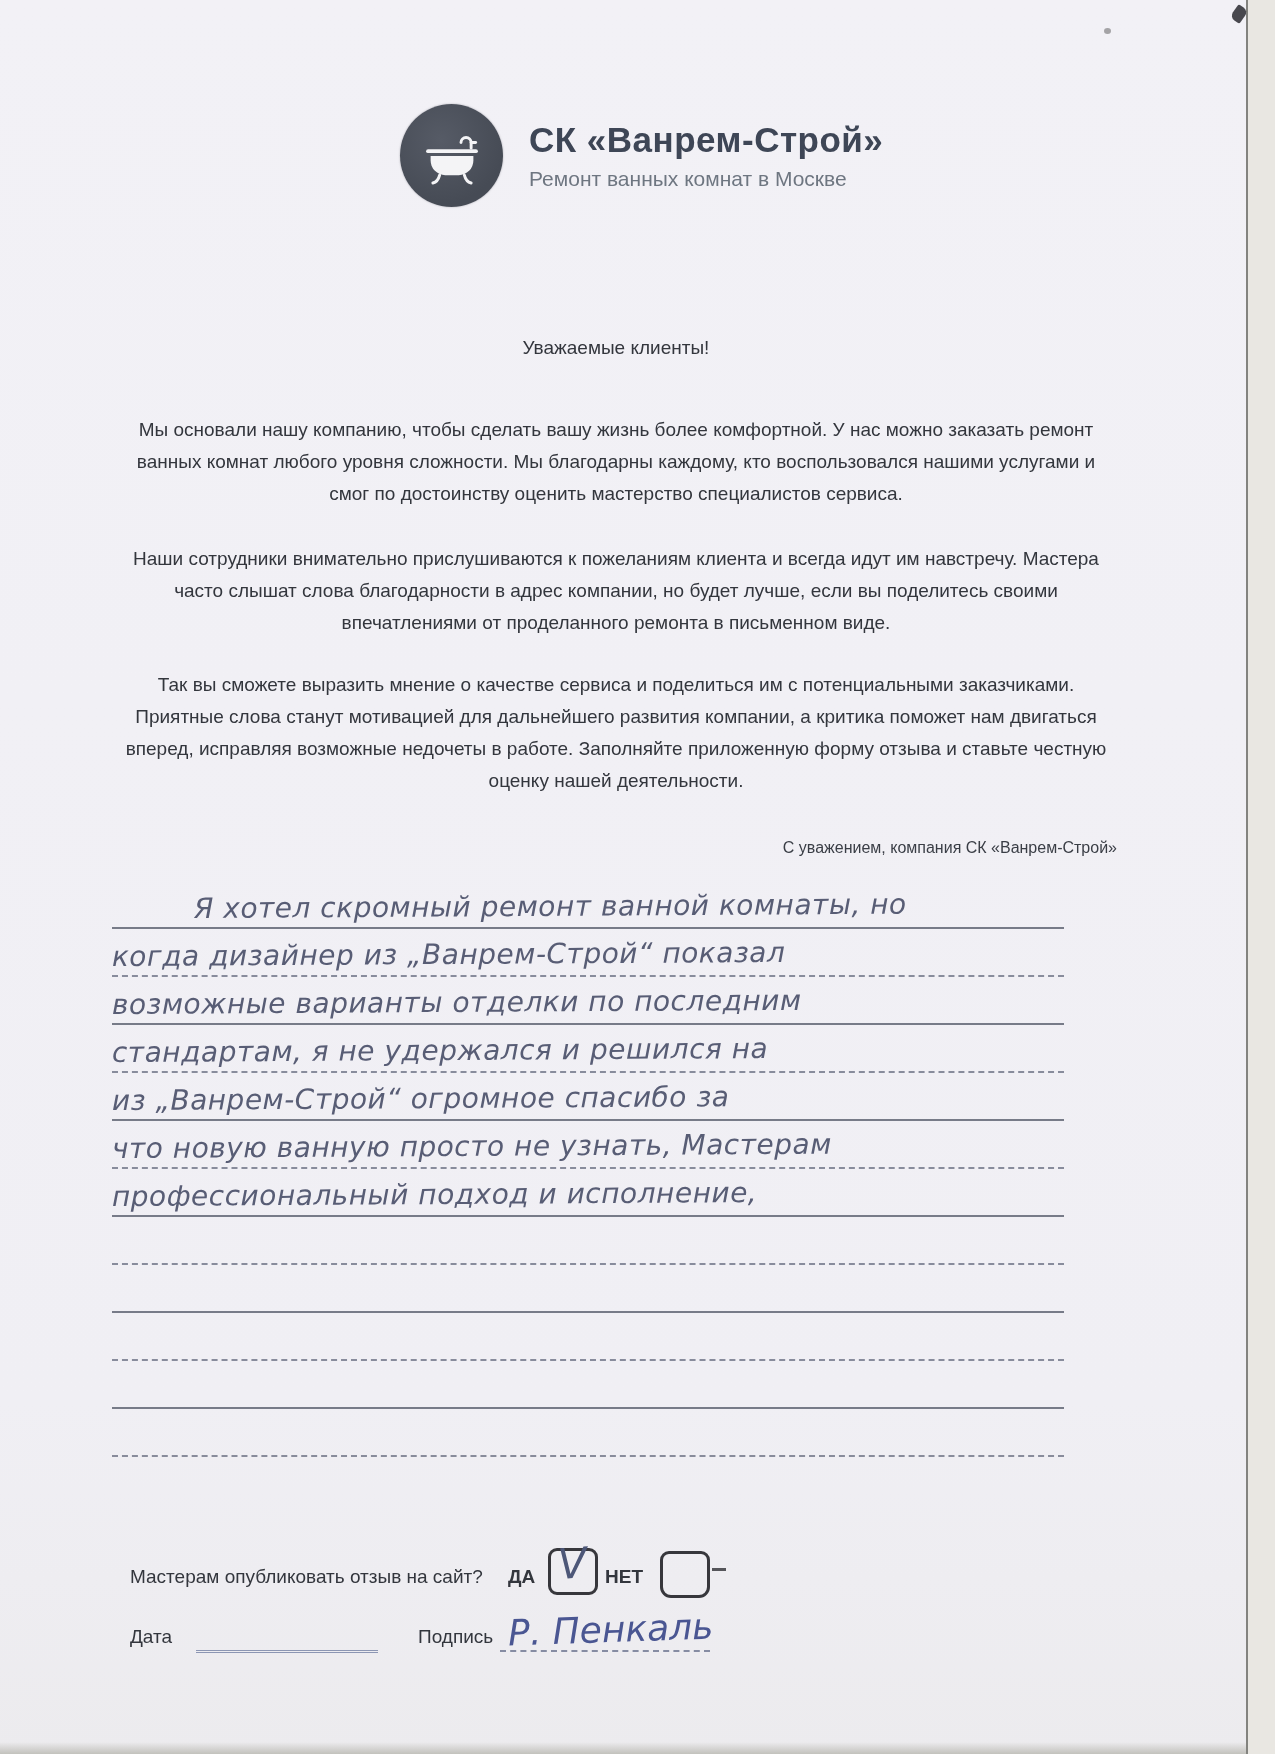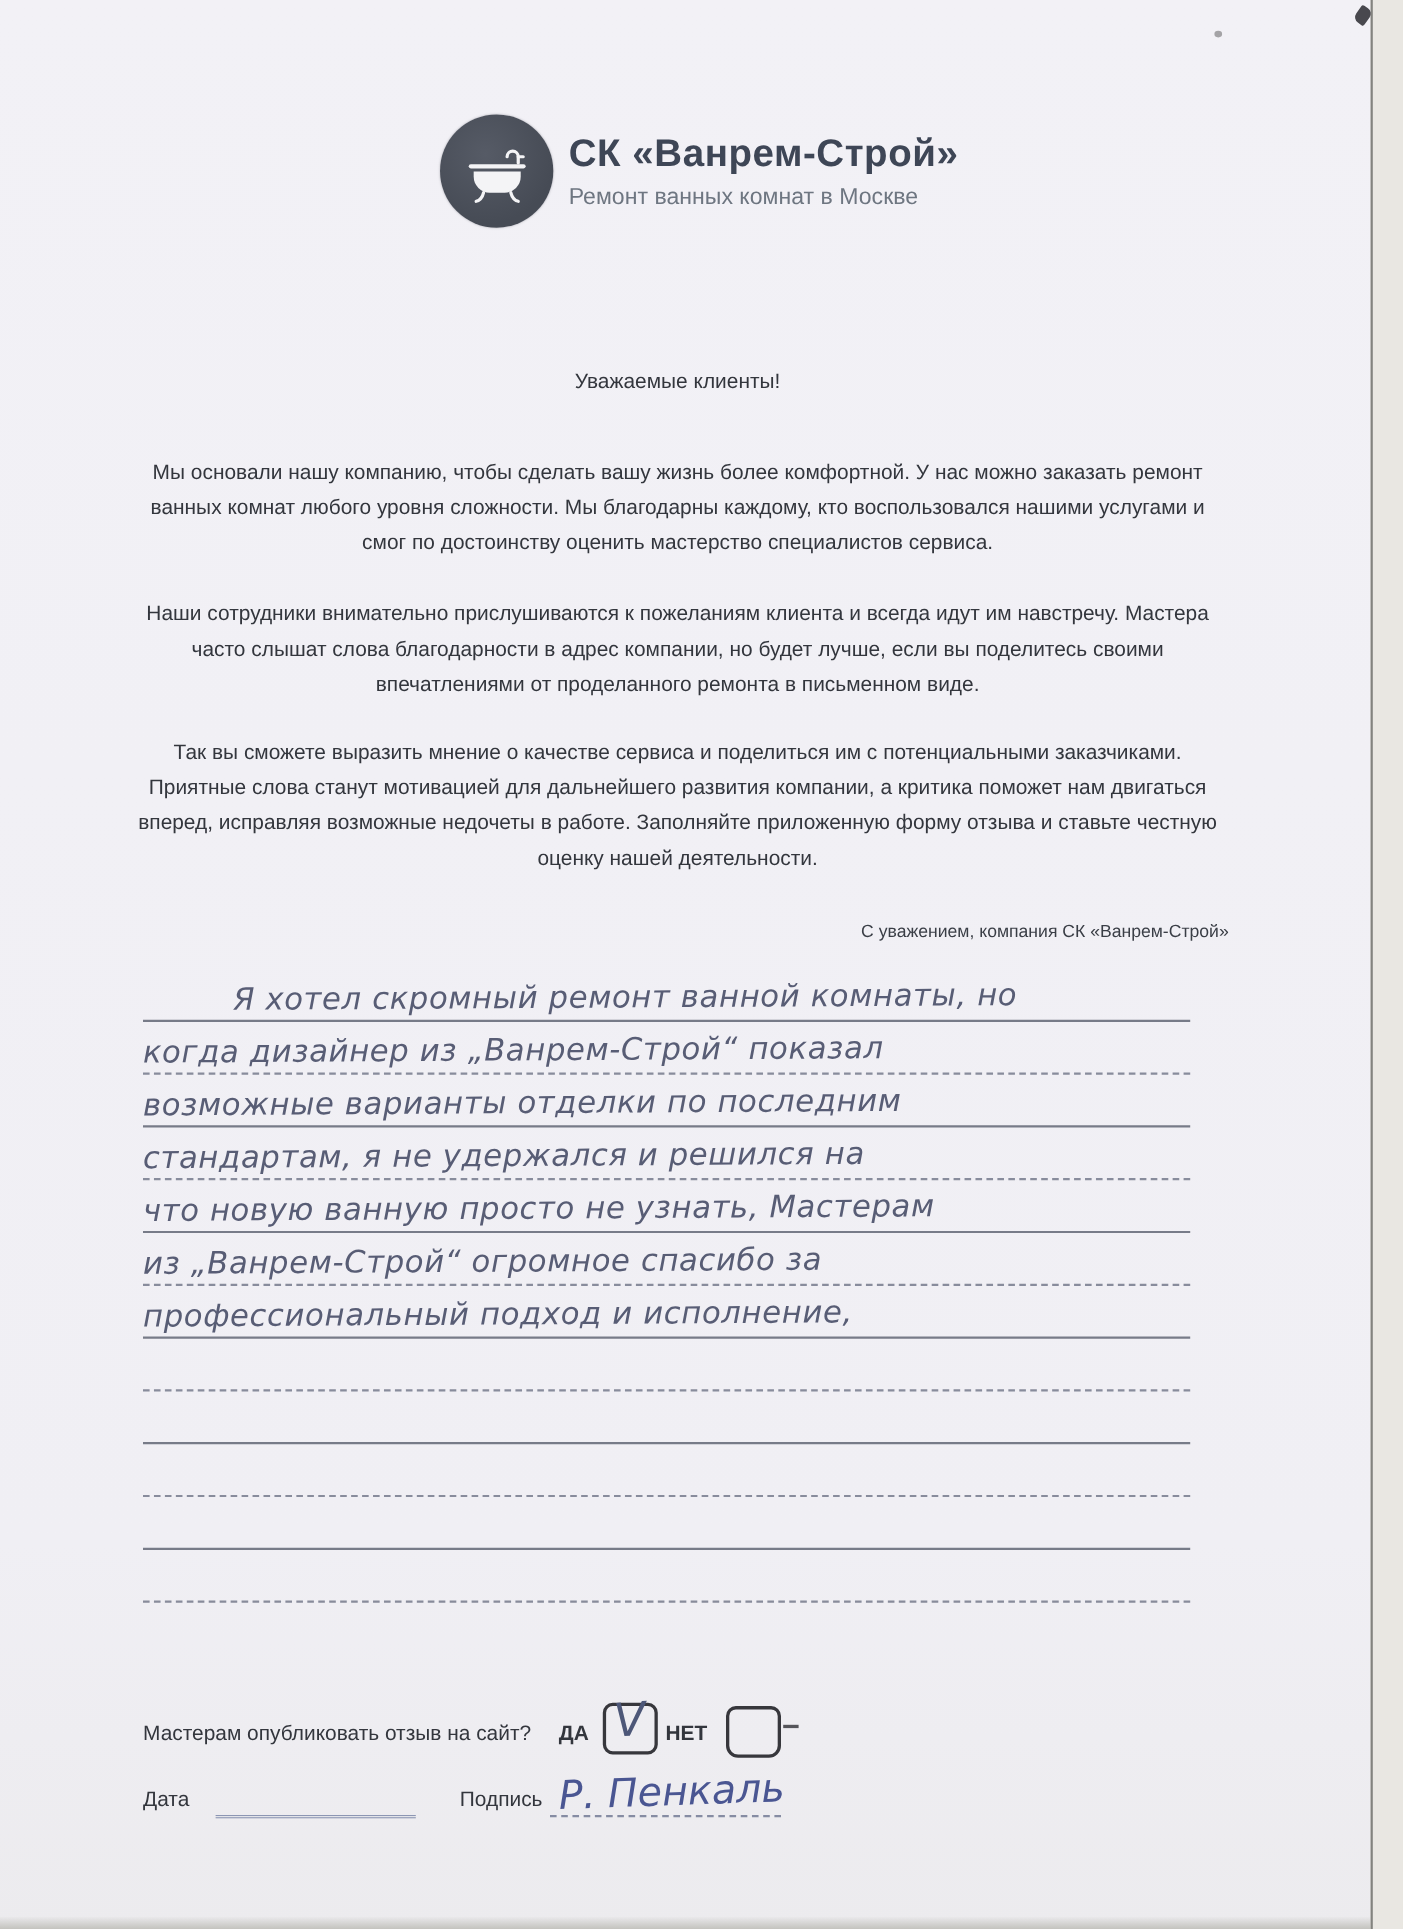--- a/index.html
+++ b/index.html
@@ -19,21 +19,21 @@
   .bottom-shadow {
     position:absolute; left:0; bottom:0; width:1246px; height:12px;
     background:linear-gradient(180deg, rgba(200,200,190,0) 0%, rgba(160,160,148,.55) 100%);
   }
   .speck-a { position:absolute; left:1233px; top:6px; width:12px; height:16px;
     background:#2a2a30; transform:rotate(35deg); border-radius:2px 6px 2px 6px; opacity:.85; }
   .speck-b { position:absolute; left:1104px; top:28px; width:7px; height:6px;
     background:#555; border-radius:50%; opacity:.5; }
 
   
-  .brand { position:absolute; left:400px; top:104px; display:flex; align-items:center; gap:14px; }
+  .brand { position:absolute; left:400px; top:104px; display:flex; align-items:center; gap:26px; }
   .logo-circle {
     width:103px; height:103px; border-radius:50%;
     background:radial-gradient(circle at 40% 35%, #565b66, #464b55 70%);
     display:flex; align-items:center; justify-content:center;
     box-shadow:0 0 2px rgba(60,60,70,.4);
   }
   .logo-circle svg { width:72px; height:72px; }
   .brand-name { font-size:35px; font-weight:bold; color:#3e4656; letter-spacing:.5px; }
   .brand-tagline { font-size:21px; color:#6e7681; margin-top:7px; }
 
@@ -41,21 +41,21 @@
   .centered-block { position:absolute; left:115px; width:1002px; text-align:center; color:#33363d; }
   .title { top:283px; font-size:29px; font-weight:bold; color:#2e3138; }
   .greeting { top:337px; font-size:19px; }
   .para { font-size:19px; line-height:32px; }
   .p1 { top:414px; }
   .p2 { top:543px; }
   .p3 { top:669px; }
   .signoff { top:839px; font-size:16px; color:#3a3e46;text-align:right; }
 
   
-  .review-lines { position:absolute; left:130px; top:881px; width:952px;text-decoration:underline; }
+  .review-lines { position:absolute; left:112px; top:881px; width:952px;text-decoration:underline; }
   .ruled-line {
     height:46px; position:relative;
     border-bottom:2px solid rgba(72,78,94,.72);
   }
   .ruled-line:nth-child(2n) { border-bottom-style:dashed; border-bottom-color:rgba(66,74,96,.6); }
   .hw {
     font-family:"DejaVu Sans", sans-serif; font-style:italic;
     color:#585d75; font-size:28px; letter-spacing:.5px;
     position:absolute; left:0; bottom:2px; white-space:nowrap;
     transform:rotate(-.35deg); transform-origin:left bottom;
@@ -130,24 +130,24 @@
       <div class="ruled-line">
         <span class="hw">когда дизайнер из „Ванрем-Строй“ показал</span>
       </div>
       <div class="ruled-line">
         <span class="hw">возможные варианты отделки по последним</span>
       </div>
       <div class="ruled-line">
         <span class="hw">стандартам, я не удержался и решился на</span>
       </div>
       <div class="ruled-line">
-        <span class="hw">что новую ванную просто не узнать, Мастерам</span>
+        <span class="hw">из „Ванрем-Строй“ огромное спасибо за</span>
       </div>
       <div class="ruled-line">
-        <span class="hw">из „Ванрем-Строй“ огромное спасибо за</span>
+        <span class="hw">что новую ванную просто не узнать, Мастерам</span>
       </div>
       <div class="ruled-line">
         <span class="hw">профессиональный подход и исполнение,</span>
       </div>
       <div class="ruled-line"></div>
       <div class="ruled-line"></div>
       <div class="ruled-line"></div>
       <div class="ruled-line"></div>
       <div class="ruled-line"></div>
     </div>

